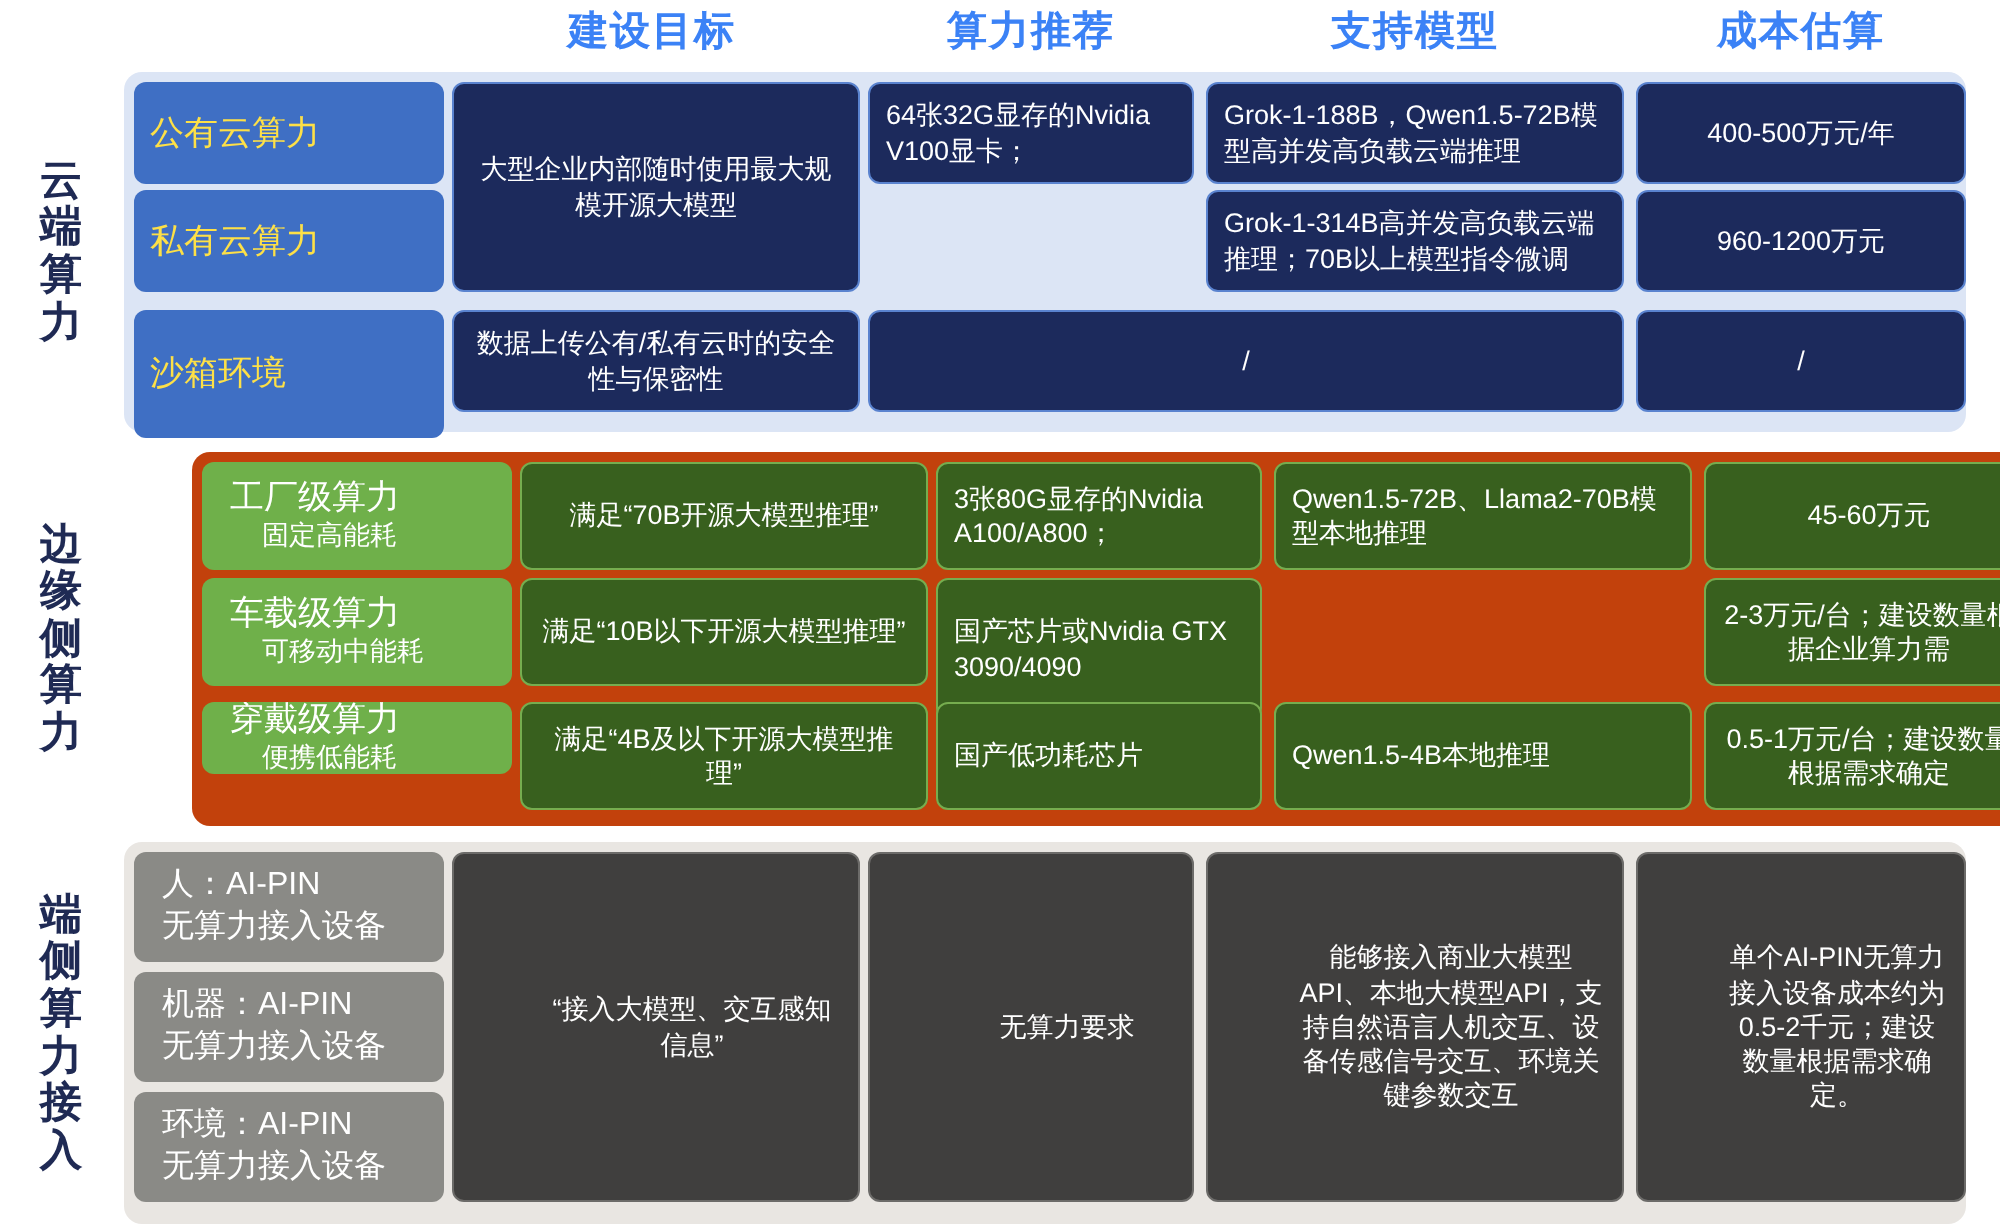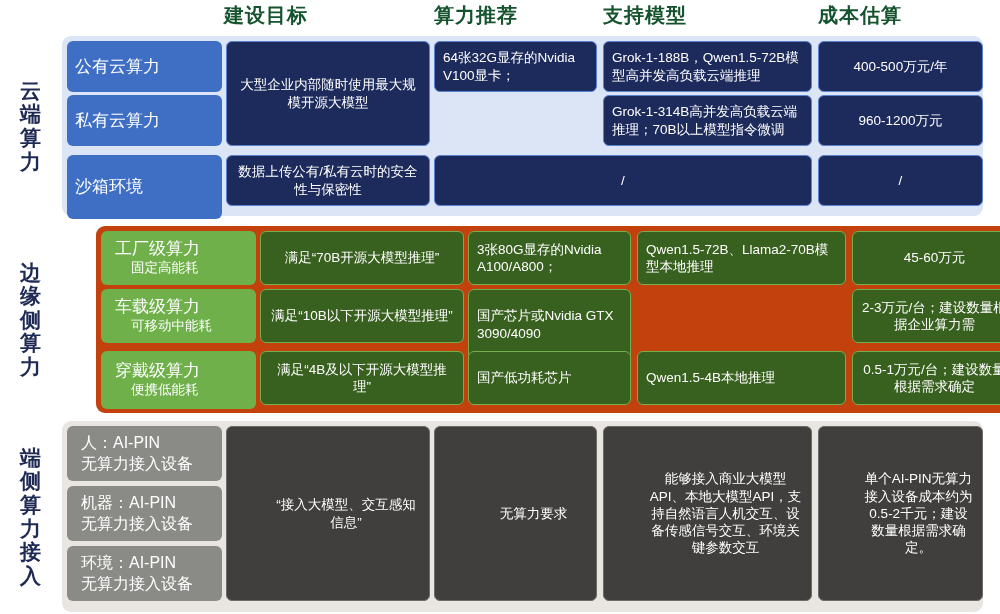--- a/index.html
+++ b/index.html
@@ -8,22 +8,22 @@
     background:#ffffff;
     font-family:"Liberation Sans","DejaVu Sans",sans-serif;
     overflow:hidden;
   }
   .canvas{position:relative;width:1000px;height:614px;}
 
   
   .headers{position:absolute;left:0;top:0;width:1000px;height:34px;}
   .hdr{
     position:absolute;top:2px;
-    font-size:20px;font-weight:bold;color:#14532d;
-    letter-spacing:1px;
+    font-size:20px;font-weight:bold;color:#3b82f6;
+    text-align:center;letter-spacing:1px;
     white-space:nowrap;
   }
   .hdr.h1{left:224px;width:204px;}
   .hdr.h2{left:434px;width:163px;}
   .hdr.h3{left:603px;width:209px;}
   .hdr.h4{left:818px;width:165px;}
 
   
   .sidelabel{
     position:absolute;left:0;width:62px;
@@ -47,21 +47,21 @@
     display:flex;align-items:center;
     padding:4px 8px;
     font-size:13.5px;line-height:1.28;
     color:#ffffff;
     overflow:hidden;
   }
   .cell.center{justify-content:center;text-align:center;}
   .cell.left{justify-content:flex-start;text-align:left;}
 
   
-  .c-label{background:#3f6fc4;font-size:17px;color:#ffffff;}
+  .c-label{background:#3f6fc4;font-size:17px;color:#fde047;}
   .c-body {background:#1c2a5c;border:1px solid #5a83cf;}
 
   
   .g-label{background:#6fb04a;color:#ffffff;}
   .g-body {background:#38601e;border:1px solid #76ad4f;}
 
   
   .d-label{background:#8a8a86;color:#ffffff;font-size:16px;}
   .d-body {background:#403f3e;border:1px solid #6c6b69;padding-left:44px;}
 
@@ -138,21 +138,21 @@
     <div class="sec-inner">
 
       <div class="cell g-label lbl2" style="left:0;top:0;width:155px;height:54px;">
         <span class="t1">工厂级算力</span>
         <span class="t2">固定高能耗</span>
       </div>
       <div class="cell g-label lbl2" style="left:0;top:58px;width:155px;height:54px;">
         <span class="t1">车载级算力</span>
         <span class="t2">可移动中能耗</span>
       </div>
-      <div class="cell g-label lbl2" style="left:0;top:120px;width:155px;height:58px;font-family:Liberation Serif, serif;">
+      <div class="cell g-label lbl2" style="left:0;top:120px;width:155px;height:36px;font-family:Liberation Serif, serif;">
         <span class="t1">穿戴级算力</span>
         <span class="t2">便携低能耗</span>
       </div>
 
       <div class="cell g-body center" style="left:159px;top:0;width:204px;height:54px;">满足“70B开源大模型推理”</div>
       <div class="cell g-body center" style="left:159px;top:58px;width:204px;height:54px;">满足“10B以下开源大模型推理”</div>
       <div class="cell g-body center" style="left:159px;top:120px;width:204px;height:54px;">满足“4B及以下开源大模型推理”</div>
 
       <div class="cell g-body left" style="left:367px;top:0;width:163px;height:54px;">3张80G显存的Nvidia A100/A800；</div>
       <div class="cell g-body left" style="left:367px;top:58px;width:163px;height:71px;">国产芯片或Nvidia GTX 3090/4090</div>

